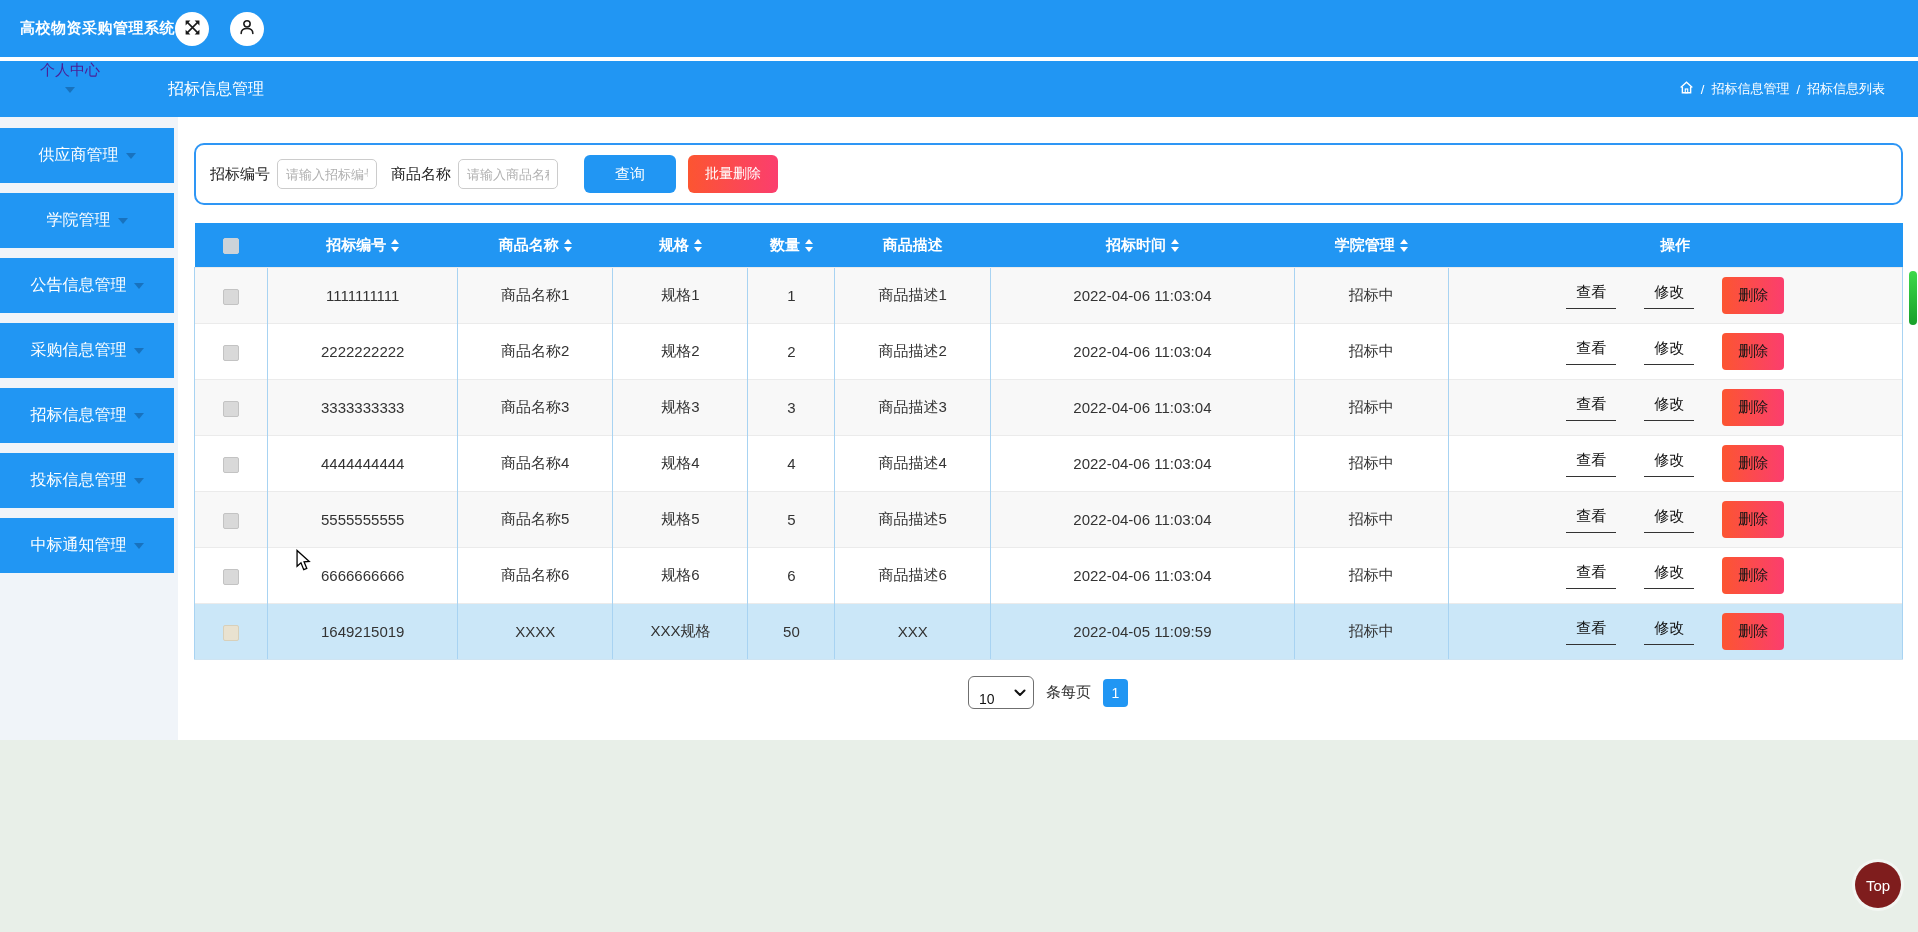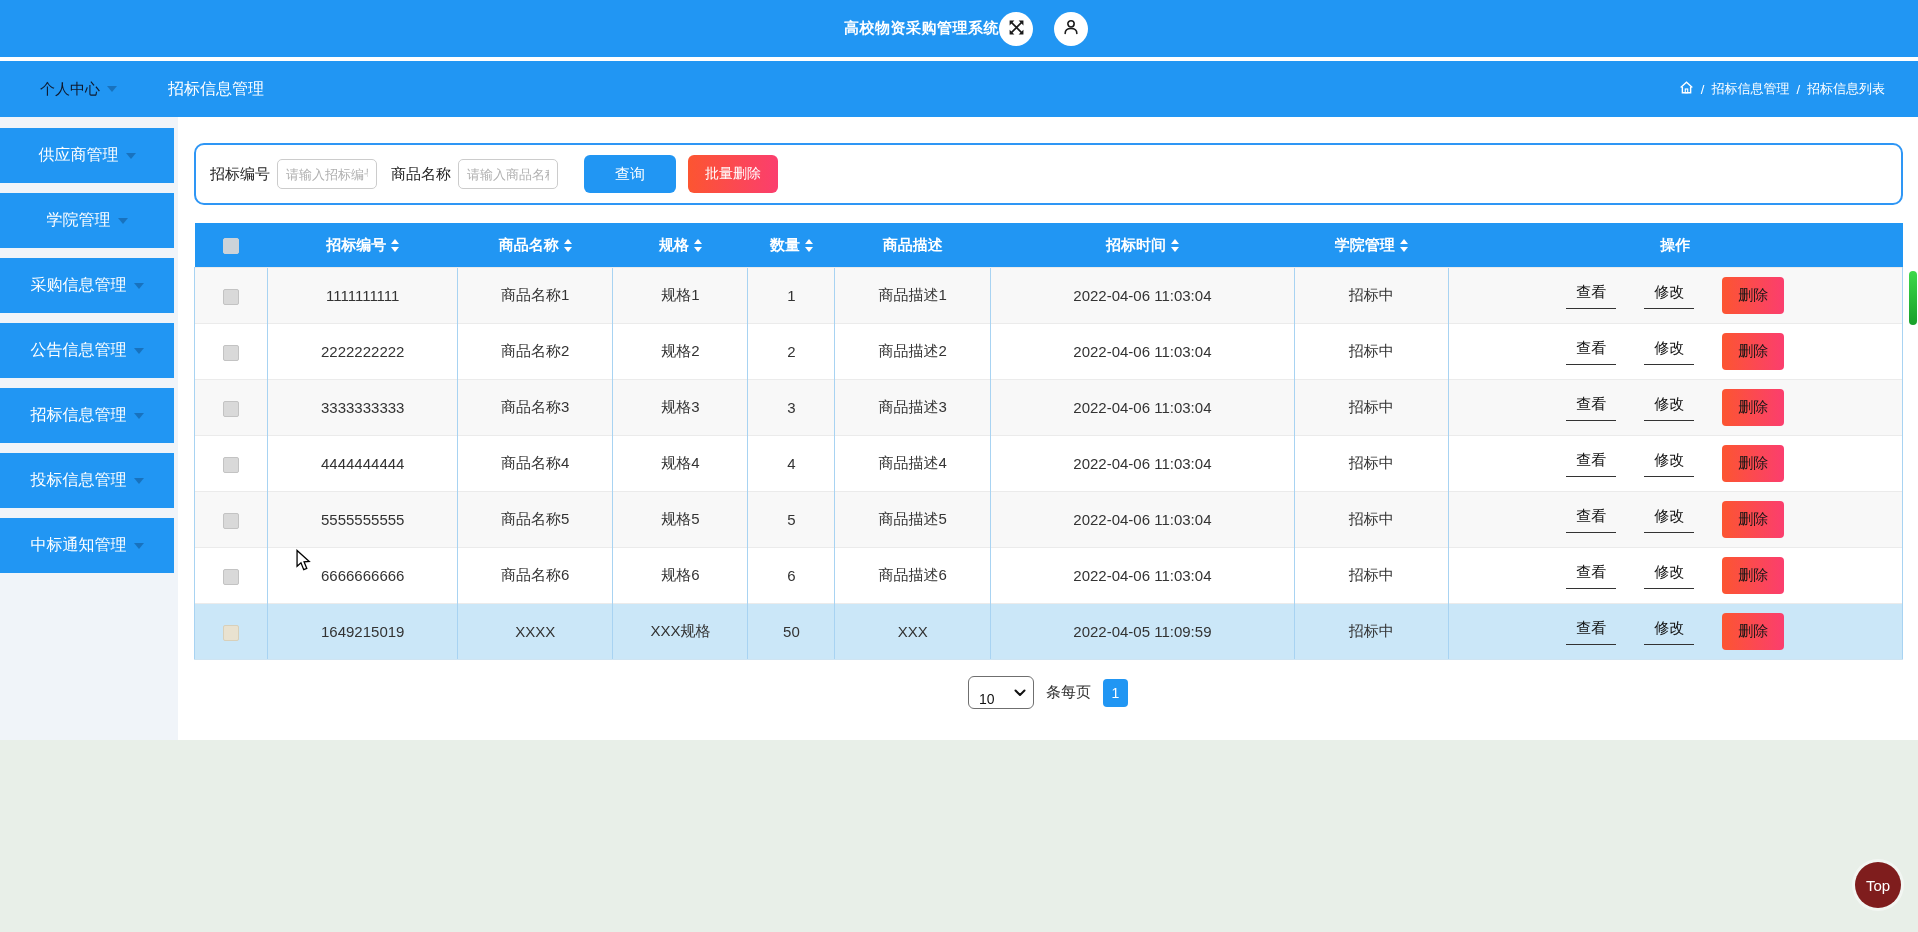--- a/index.html
+++ b/index.html
@@ -1,31 +1,31 @@
 <!DOCTYPE html>
 <html><head>
 <meta charset="utf-8">
 <style>
   html,body{margin:0;padding:0;background:#e8efe8;}
   .page{position:relative;width:1918px;height:932px;background:#e8efe8;overflow:hidden;
         font-family:"Liberation Sans","DejaVu Sans",sans-serif;}
 
   
   .topbar{position:absolute;left:0;top:0;width:100%;height:57px;background:#2196f3;
-          display:flex;align-items:center;justify-content:center;box-sizing:border-box;padding:0 28px;}
+          display:flex;align-items:center;justify-content:flex-start;box-sizing:border-box;padding:0 6px;}
   .app-title{color:#fff;font-size:15px;font-weight:600;letter-spacing:.5px;padding-left:14px;}
   .topbar-actions{display:flex;gap:21px;align-items:center;}
   .circle-btn{width:34px;height:34px;border-radius:50%;background:#fff;border:none;display:flex;
               align-items:center;justify-content:center;cursor:pointer;padding:0;}
   .topbar-divider{position:absolute;top:57px;left:0;width:100%;height:4px;background:#fff;}
 
   
   .navbar{position:absolute;top:61px;left:0;width:100%;height:56px;background:#2196f3;}
   .personal-center{position:absolute;left:40px;top:0;height:100%;display:flex;align-items:center;gap:7px;
-                   color:#0f172a;font-size:15px;cursor:pointer;}
+                   color:#4c1d95;font-size:15px;cursor:pointer;flex-direction:column;}
   .nav-page-title{position:absolute;left:168px;top:0;height:100%;display:flex;align-items:center;
                   color:#fff;font-size:16px;}
   .breadcrumb{position:absolute;right:33px;top:0;height:100%;display:flex;align-items:center;gap:7px;
               color:#fff;font-size:13px;}
   .breadcrumb .crumb{cursor:pointer;}
   .caret{width:0;height:0;border-left:5px solid transparent;border-right:5px solid transparent;
          border-top:6px solid rgba(13,71,127,.45);}
 
   
   .sidebar{position:absolute;left:0;top:117px;width:178px;height:623px;background:#f0f4f9;
@@ -147,25 +147,25 @@
   <aside class="sidebar">
     <div class="side-item">
       <span>供应商管理</span>
       <i class="caret"></i>
     </div>
     <div class="side-item">
       <span>学院管理</span>
       <i class="caret"></i>
     </div>
     <div class="side-item">
+      <span>公告信息管理</span>
+      <i class="caret"></i>
+    </div>
+    <div class="side-item">
       <span>采购信息管理</span>
-      <i class="caret"></i>
-    </div>
-    <div class="side-item">
-      <span>公告信息管理</span>
       <i class="caret"></i>
     </div>
     <div class="side-item">
       <span>招标信息管理</span>
       <i class="caret"></i>
     </div>
     <div class="side-item">
       <span>投标信息管理</span>
       <i class="caret"></i>
     </div>

